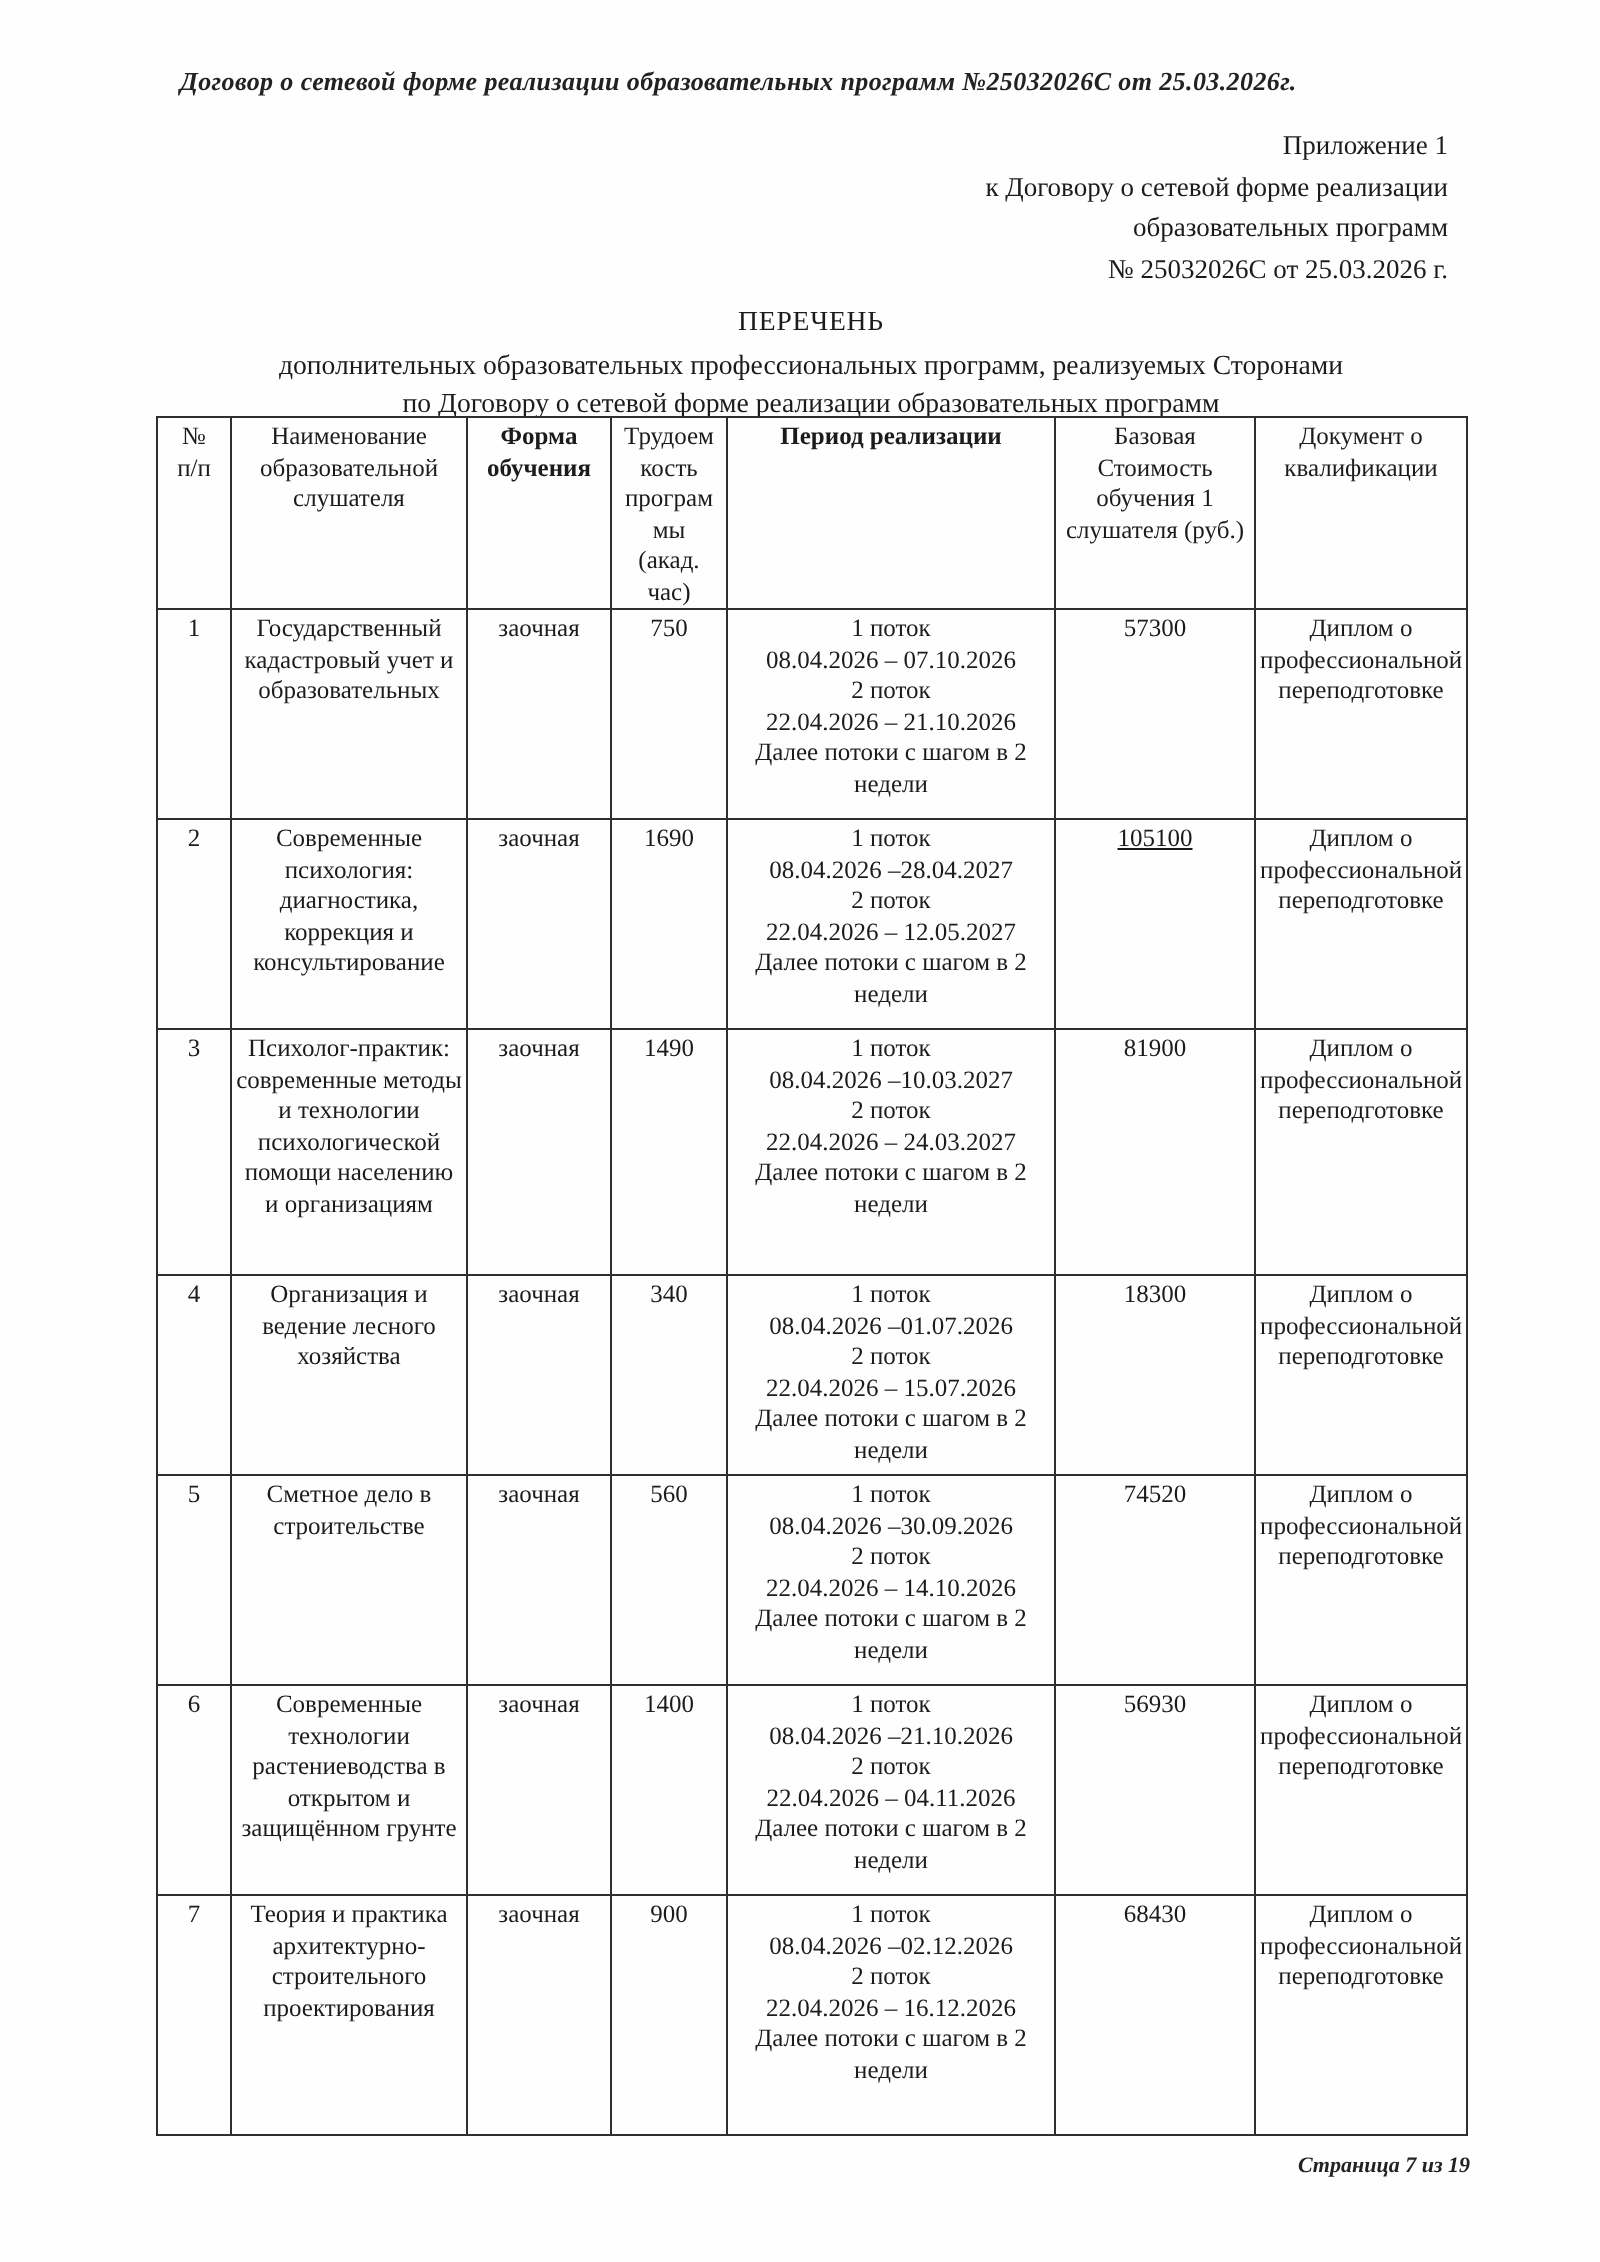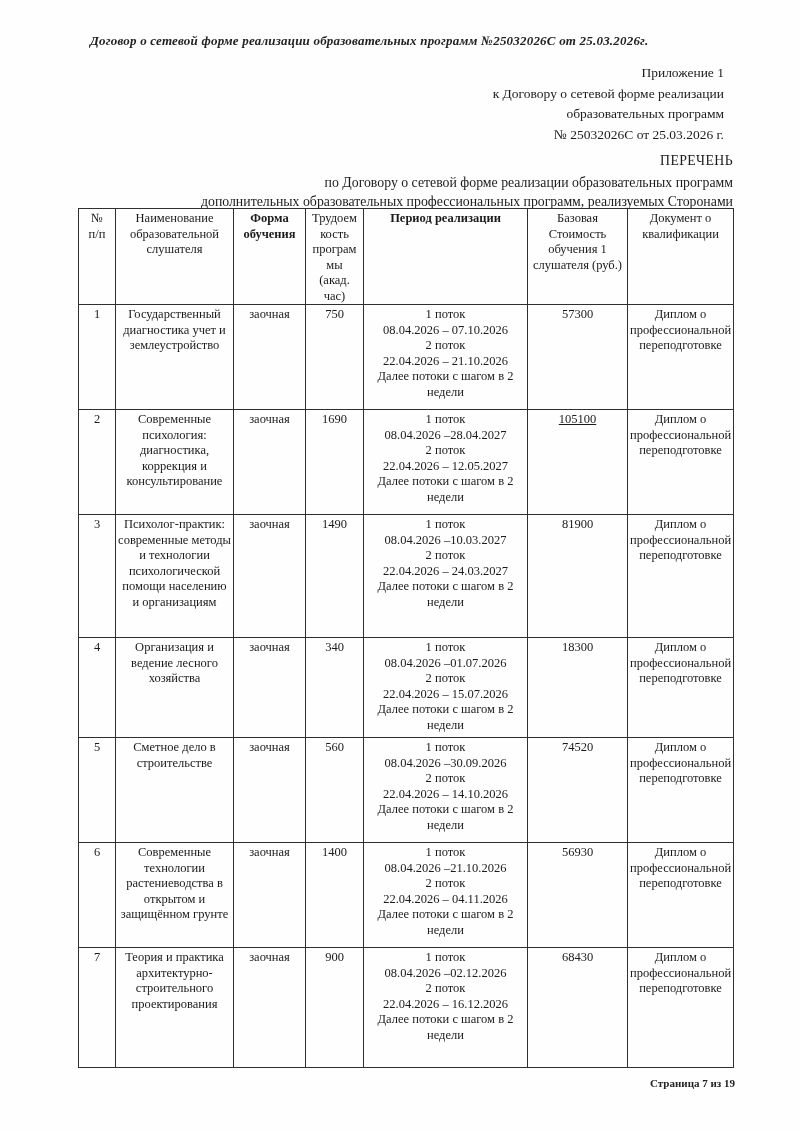--- a/index.html
+++ b/index.html
@@ -22,21 +22,21 @@
 
   .appendix {
     position:absolute; top:63px; right:76px;
     text-align:right;
     font-size:13.5px; line-height:20.5px;
     white-space:pre-line;
   }
 
   .title-block {
     position:absolute; left:78px; top:151px; width:655px;
-    text-align:right;
+    text-align:center;
     font-size:13.8px; line-height:19.5px;
   }
   .title-block .heading { margin-bottom:2px; letter-spacing:0.4px; }
 
   table.main {
     position:absolute; left:78px; top:208px;
     width:655px;
     border-collapse:collapse;
     table-layout:fixed;
     font-size:12.5px; line-height:15.5px;
@@ -56,40 +56,40 @@
   tr.r1 { height:105px; }
   tr.r2 { height:123px; }
   tr.r3 { height:100px; }
   tr.r4 { height:105px; }
   tr.r5 { height:105px; }
   tr.r6 { height:120px; }
   td.price-low { padding-top:34px;text-decoration:underline; }
 
   .page-footer {
     position:absolute; top:1077px; right:65px;
-    font-size:11px; font-weight:bold;
+    font-size:11px; font-style:italic; font-weight:bold;
     color:#222;
   }
 </style>
 </head>
 <body>
 
 <div class="page">
 
   <div class="running-header">Договор о сетевой форме реализации образовательных программ №25032026С от 25.03.2026г.</div>
 
   <div class="appendix pre">Приложение 1
 к Договору о сетевой форме реализации
 образовательных программ
 № 25032026С  от 25.03.2026 г.</div>
 
   <div class="title-block">
     <div class="heading">ПЕРЕЧЕНЬ</div>
+    <div>дополнительных образовательных профессиональных программ, реализуемых Сторонами</div>
     <div>по Договору о сетевой форме реализации образовательных программ</div>
-    <div>дополнительных образовательных профессиональных программ, реализуемых Сторонами</div>
   </div>
 
   <table class="main">
     <colgroup>
       <col style="width:37px">
         <col style="width:118px">
         <col style="width:72px">
         <col style="width:58px">
         <col style="width:164px">
         <col style="width:100px">
@@ -106,21 +106,21 @@
 програм
 мы
 (акад.
 час)</th>
       <th class="bold">Период реализации</th>
       <th>Базовая Стоимость обучения 1 слушателя (руб.)</th>
       <th>Документ о квалификации</th>
     </tr>
     <tr class="r0">
       <td>1</td>
-      <td>Государственный диагностика учет и землеустройство</td>
+      <td>Государственный кадастровый учет и образовательных</td>
       <td>заочная</td>
       <td>750</td>
       <td class="pre">1 поток
 08.04.2026 – 07.10.2026
 2 поток
 22.04.2026 – 21.10.2026
 Далее потоки с шагом в 2 недели</td>
       <td>57300</td>
       <td>Диплом о профессиональной переподготовке</td>
     </tr>

